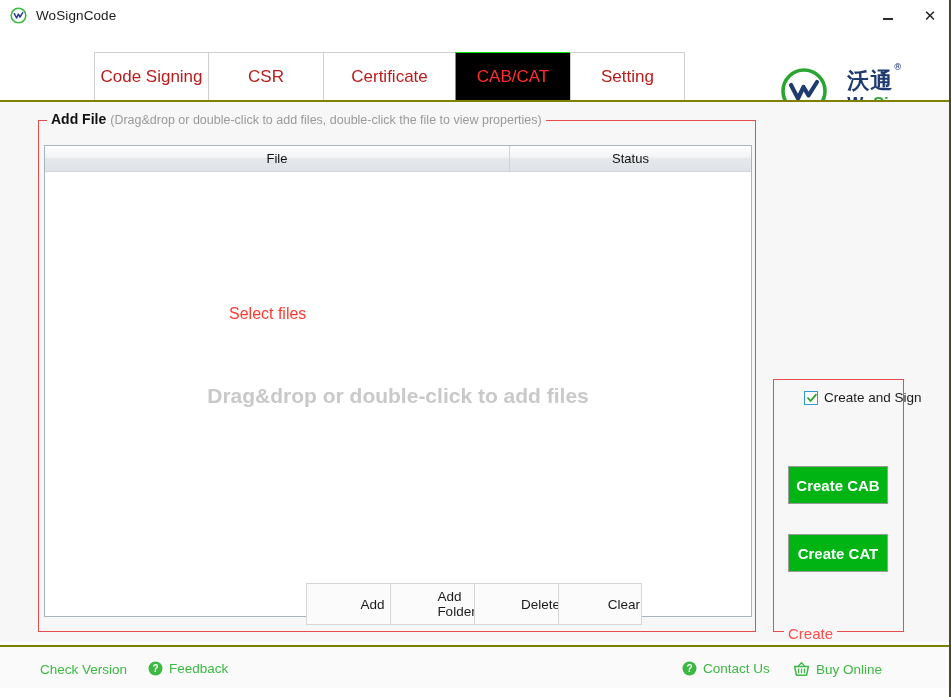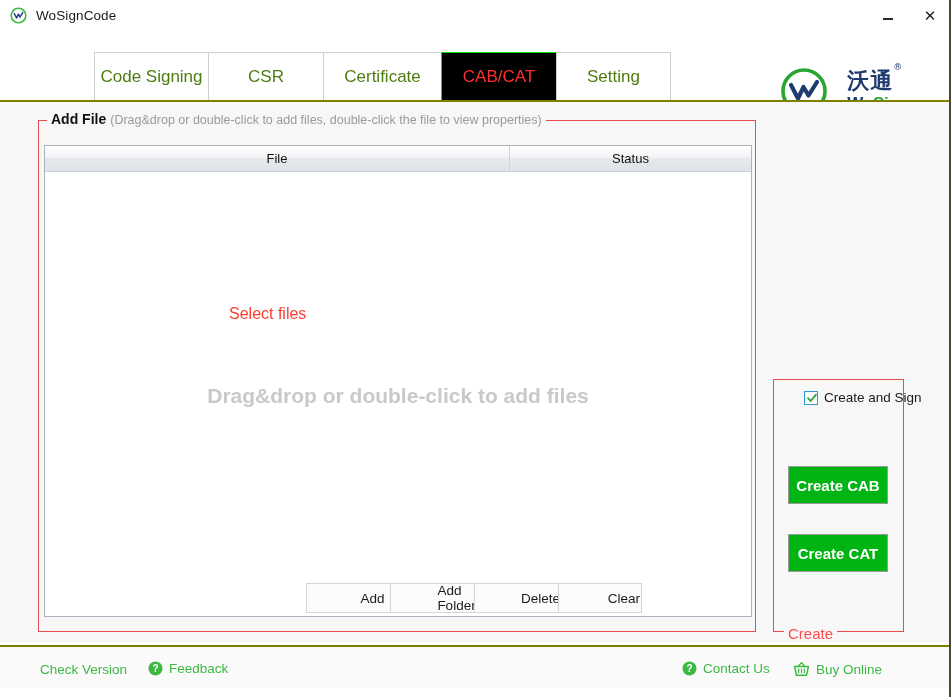--- a/index.html
+++ b/index.html
@@ -83,33 +83,33 @@
   }
   .tab {
     box-sizing: border-box;
     border: 1px solid #cfcfcf;
     border-right: none;
     background: #ffffff;
     display: flex;
     align-items: center;
     justify-content: center;
     font-size: 17px;
-    color: #4d7c0f;
+    color: #b91c1c;
     cursor: default;
     user-select: none;
   }
   .tab:last-child { border-right: 1px solid #cfcfcf; }
   .tab.active {
     background: #000000;
     color: #ff2d2d;
     border-color: #00E800;
   }
   .tab-w1 { width: 114px; }
   .tab-w2 { width: 115px; }
-  .tab-w3 { width: 118px; }
+  .tab-w3 { width: 132px; }
   .tab-w4 { width: 115px; }
   .tab-w5 { width: 115px; }
 
   .hrule {
     position: absolute;
     left: 0; top: 100px;
     width: 951px;
     height: 2px;
     background: #7f7f00;
   }
@@ -259,21 +259,21 @@
     height: 30px;
     display: flex;
     justify-content: center;
   }
   .lv-buttons-inner {
     display: flex;
     margin-left: 152px;
   }
   .btn-flat {
     box-sizing: border-box;
-    height: 30px;
+    height: 42px;
     background: #fbfbfb;
     border: 1px solid #d6d6d6;
     border-right: none;
     display: flex;
     align-items: center;
     justify-content: center;
     font-size: 13.5px;
     color: #1b1b1b;
     cursor: default;
     user-select: none;

